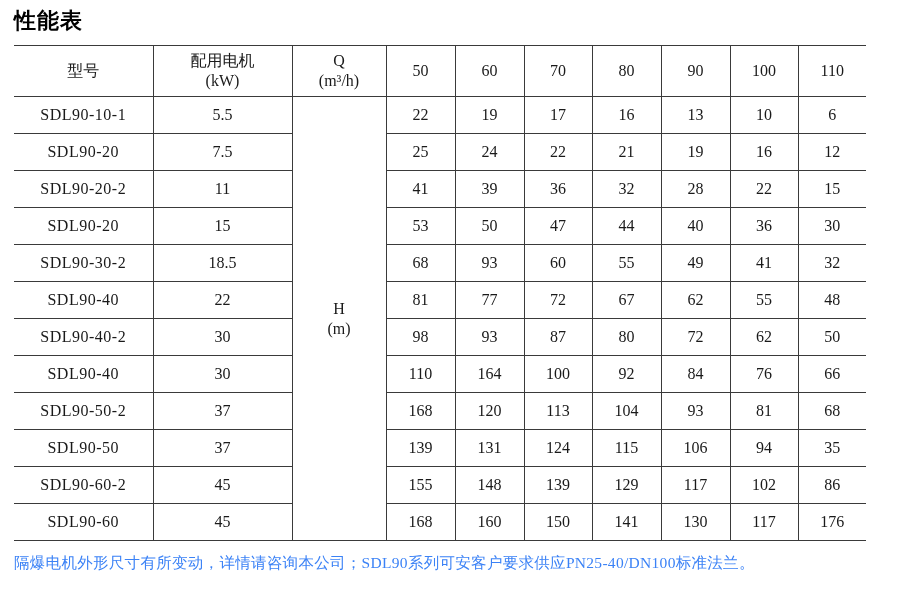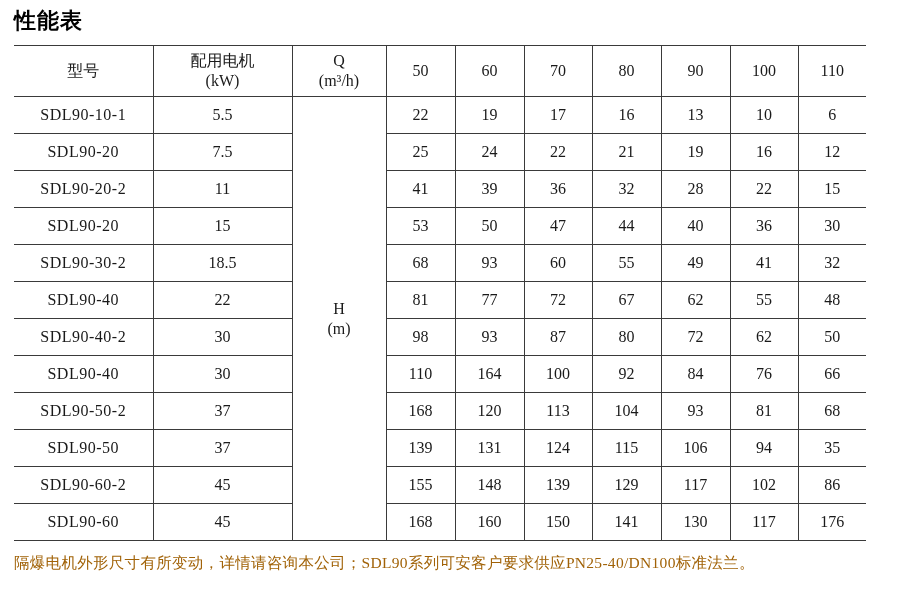--- a/index.html
+++ b/index.html
@@ -51,21 +51,21 @@
   table.perf td:last-child { border-right: none; }
   table.perf thead th { height: 50px; }
   table.perf tbody td { height: 36px; }
   .two-line span { display: block; }
   .model-cell { letter-spacing: 0.5px; }
   .h-unit-cell { font-size: 16px; }
   .footer-note {
     margin-top: 12px;
     font-size: 15.5px;
     letter-spacing: 0.3px;
-    color: #a16207;
+    color: #3b82f6;
     white-space: nowrap;
   }
 </style>
 </head>
 <body>
 
 <div class="page">
 
   <div class="page-title">性能表</div>
 

